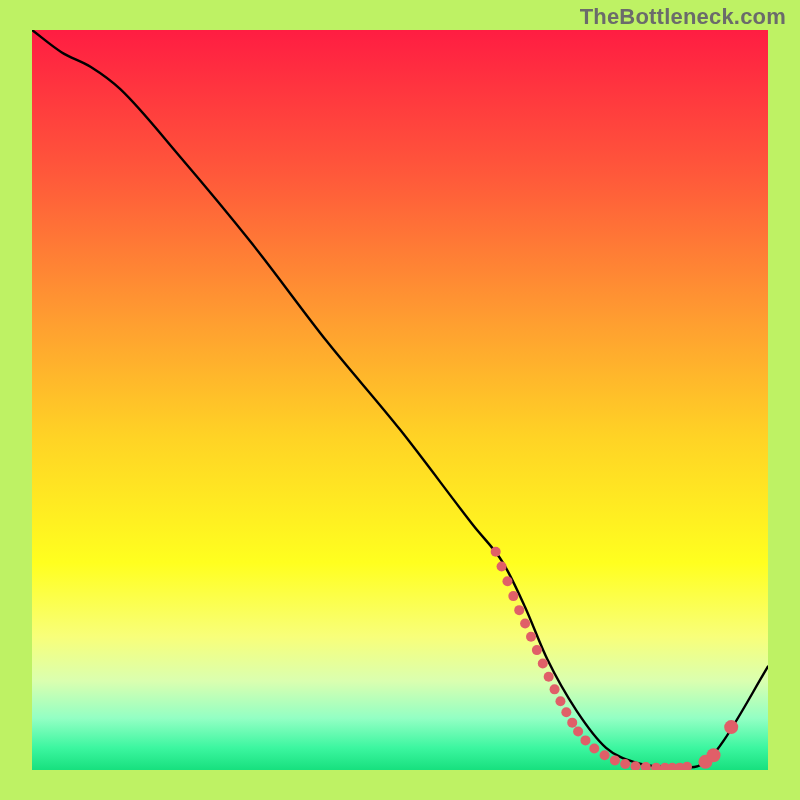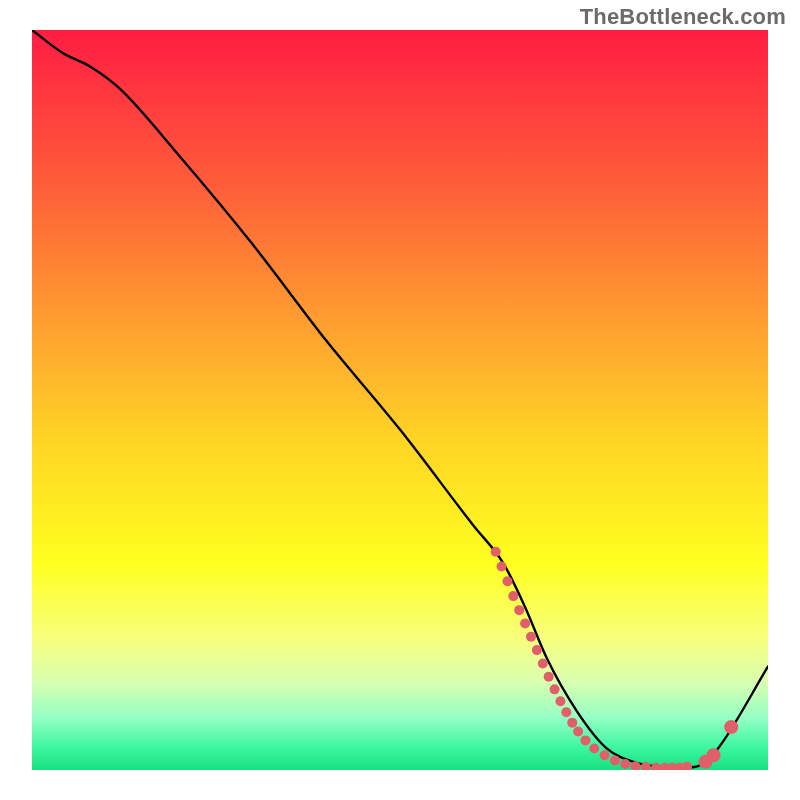--- a/index.html
+++ b/index.html
@@ -7,21 +7,21 @@
     padding: 0;
     width: 800px;
     height: 800px;
     background: #000;
     overflow: hidden;
   }
   .stage {
     position: relative;
     width: 800px;
     height: 800px;
-    background: #ffffff;
+    background: #bef264;
   }
   svg {
     display: block;
   }
   .attribution {
     position: absolute;
     top: 4px;
     right: 14px;
     font-family: Arial, Helvetica, sans-serif;
     font-size: 22px;

